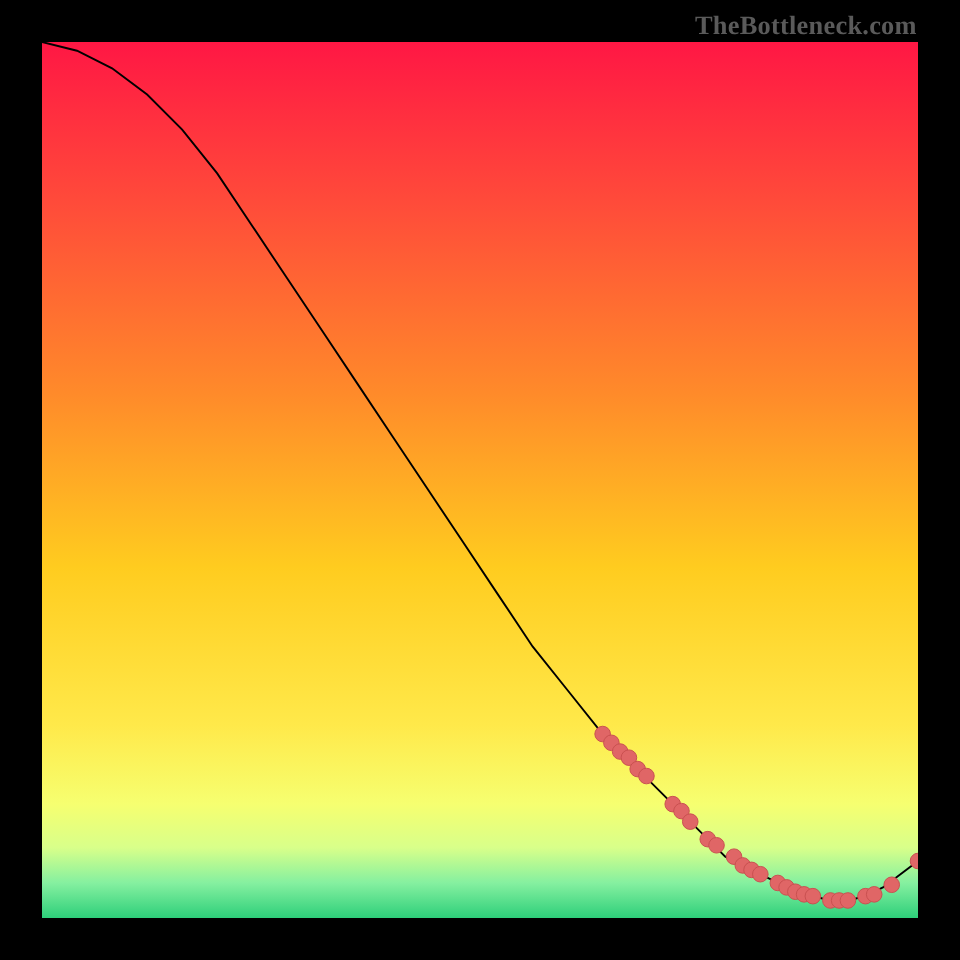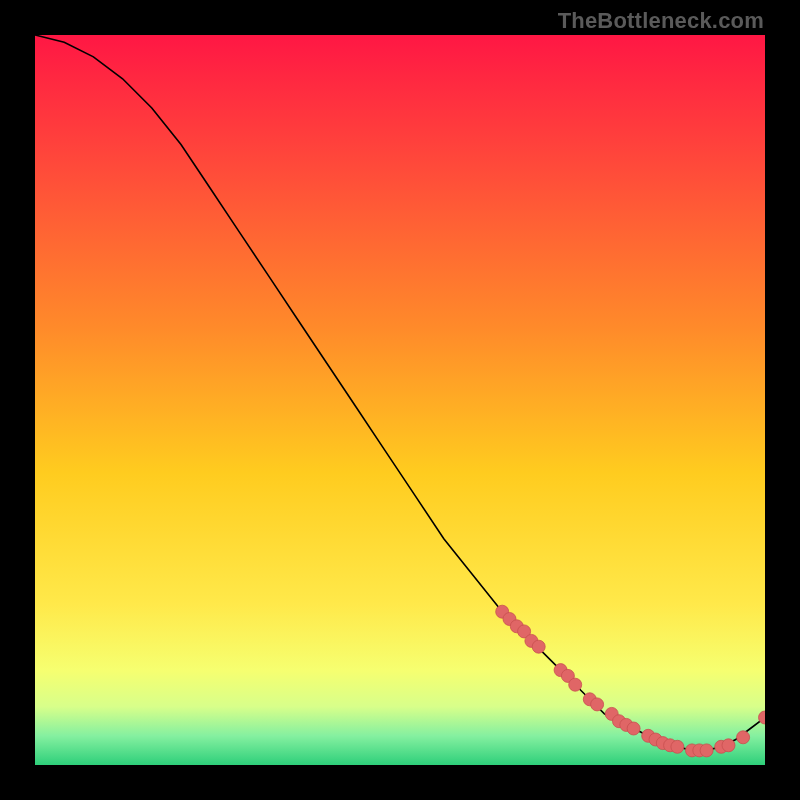--- a/index.html
+++ b/index.html
@@ -25,20 +25,21 @@
     height: 730px;
   }
   .watermark {
     position: absolute;
     top: 8px;
     right: 36px;
     font-size: 22px;
     font-weight: 600;
     color: #5a5a5a;
     letter-spacing: 0.2px;
+    font-family: Liberation Serif, serif;
   }
   svg { display: block; }
 </style>
 </head>
 <body>
 
 <div class="stage">
   <div class="watermark">TheBottleneck.com</div>
 
   <div class="plot">

